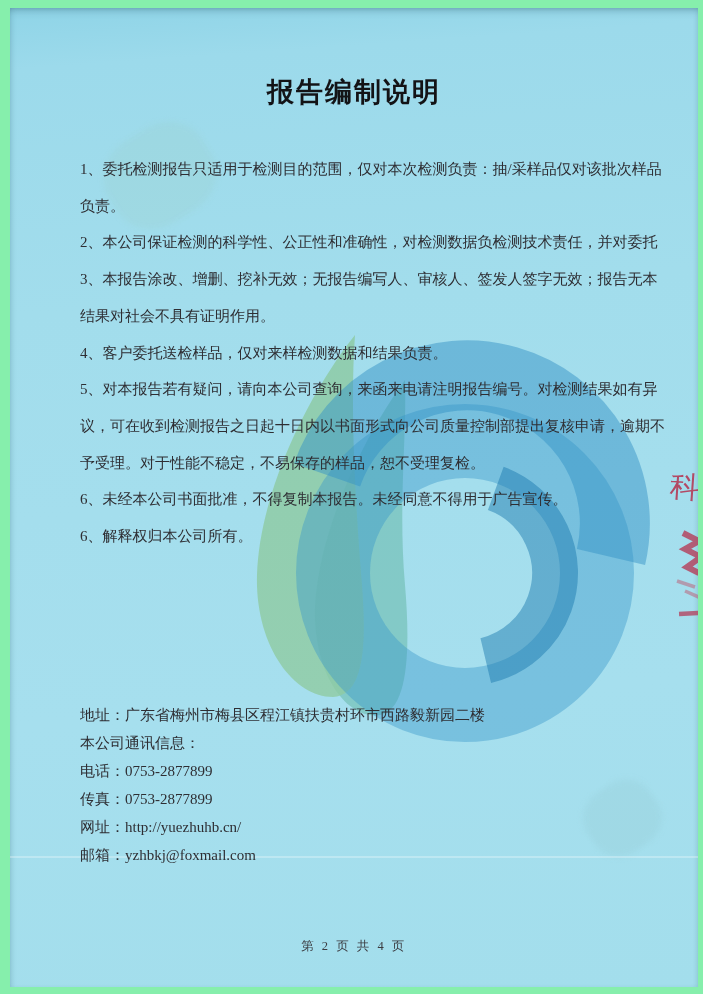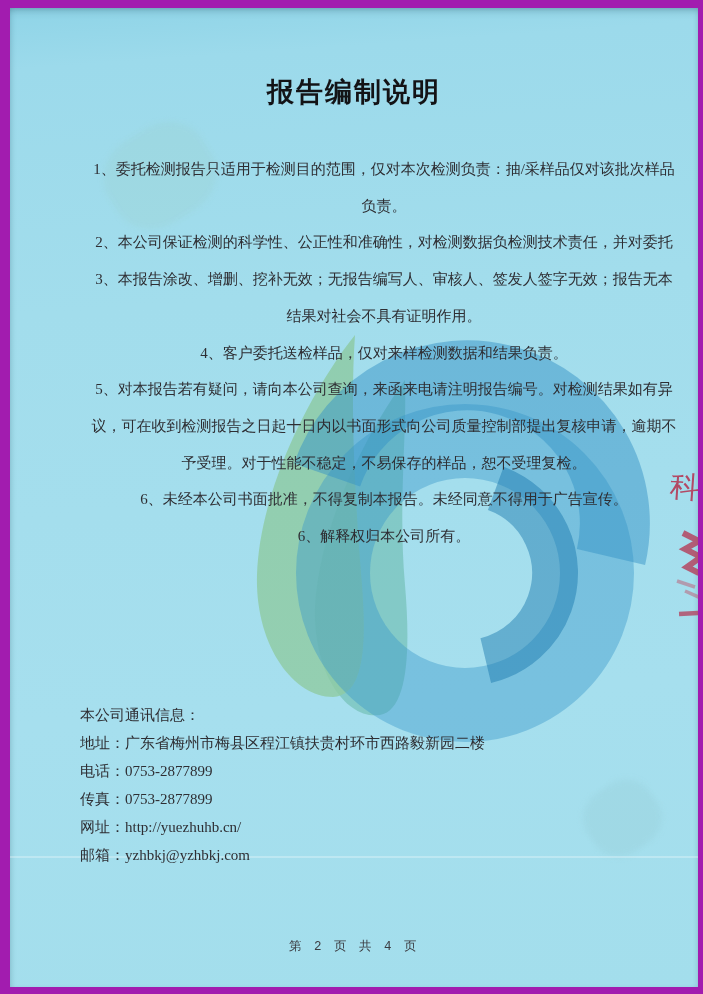--- a/index.html
+++ b/index.html
@@ -1,48 +1,48 @@
 <!DOCTYPE html>
 <html><head>
 <meta charset="utf-8">
 <style>
   html,body{margin:0;padding:0;}
   body{
     width:703px;height:994px;overflow:hidden;
     background:#fafaf8;
     font-family:"Liberation Serif","DejaVu Serif",serif;
   }
-  .scan-bg{position:relative;width:703px;height:994px;background:#a21caf;}
+  .scan-bg{position:relative;width:703px;height:994px;background:#86efac;}
   .page{
     position:absolute;left:10px;top:8px;width:688px;height:979px;
     background:linear-gradient(176deg,#8fd4e7 0%,#9cdaeb 6%,#a2ddec 30%,#a6dfee 70%,#a3deec 100%);
     overflow:hidden;
     box-shadow:inset 0 6px 9px -5px rgba(35,80,95,.45),
                inset 4px 0 7px -5px rgba(35,80,95,.30),
                inset -3px 0 6px -4px rgba(35,80,95,.18);
   }
   .page-title{
     position:absolute;left:0;top:66px;width:100%;
     text-align:center;
     font-family:"Liberation Sans","DejaVu Sans",sans-serif;
     font-weight:700;font-size:27px;letter-spacing:2px;color:#131316;
   }
   .body-text{
     position:absolute;left:70px;top:143px;width:608px;
     font-size:15px;line-height:36.7px;color:#2e2e33;
   }
-  .body-text .line{white-space:nowrap;text-align:center;}
+  .body-text .line{white-space:nowrap;}
   .contact{
     position:absolute;left:70px;top:694px;width:560px;
     font-size:15px;line-height:27.9px;color:#2e2e33;
   }
   .contact .line{white-space:nowrap;}
   .page-footer{
     position:absolute;left:0;top:930px;width:100%;
-    text-align:center;font-size:12.5px;letter-spacing:2.5px;color:#3b3b40;font-family:Liberation Mono, monospace;
+    text-align:center;font-size:12.5px;letter-spacing:2.5px;color:#3b3b40;
   }
   .logo-watermark{
     position:absolute;left:205px;top:317px;width:435px;height:445px;
     mix-blend-mode:multiply;pointer-events:none;
   }
   .seal-fragment{
     position:absolute;left:655px;top:453px;width:40px;height:165px;
     pointer-events:none;
   }
   .ghost-mark{
@@ -91,26 +91,26 @@
       <div class="line">结果对社会不具有证明作用。</div>
       <div class="line">4、客户委托送检样品，仅对来样检测数据和结果负责。</div>
       <div class="line">5、对本报告若有疑问，请向本公司查询，来函来电请注明报告编号。对检测结果如有异</div>
       <div class="line">议，可在收到检测报告之日起十日内以书面形式向公司质量控制部提出复核申请，逾期不</div>
       <div class="line">予受理。对于性能不稳定，不易保存的样品，恕不受理复检。</div>
       <div class="line">6、未经本公司书面批准，不得复制本报告。未经同意不得用于广告宣传。</div>
       <div class="line">6、解释权归本公司所有。</div>
     </div>
 
     <div class="contact">
+      <div class="line">地址：广东省梅州市梅县区程江镇扶贵村环市西路毅新园二楼</div>
       <div class="line">本公司通讯信息：</div>
-      <div class="line">地址：广东省梅州市梅县区程江镇扶贵村环市西路毅新园二楼</div>
       <div class="line">电话：0753-2877899</div>
       <div class="line">传真：0753-2877899</div>
       <div class="line">网址：http://yuezhuhb.cn/</div>
-      <div class="line">邮箱：yzhbkj@yzhbkj.com</div>
+      <div class="line">邮箱：yzhbkj@foxmail.com</div>
     </div>
 
     <svg class="seal-fragment" viewBox="0 0 40 165" xmlns="http://www.w3.org/2000/svg">
       <text x="20" y="36" text-anchor="middle" font-size="30" font-family="Liberation Serif, serif" fill="#b5314e" opacity="0.85" transform="rotate(4 20 26)">科</text>
       <path d="M18,72 L34,80 L20,88 L36,96 L22,106 L34,112" fill="none" stroke="#b5314e" stroke-width="6" opacity="0.75"></path>
       <path d="M12,120 L30,126 M20,130 L38,138" fill="none" stroke="#c04a62" stroke-width="3.5" opacity="0.45"></path>
       <rect x="14" y="150" width="26" height="4.5" fill="#b5314e" opacity="0.7" transform="rotate(-3 27 152)"></rect>
     </svg>
 
     <div class="page-footer">第 2 页 共 4 页</div>

